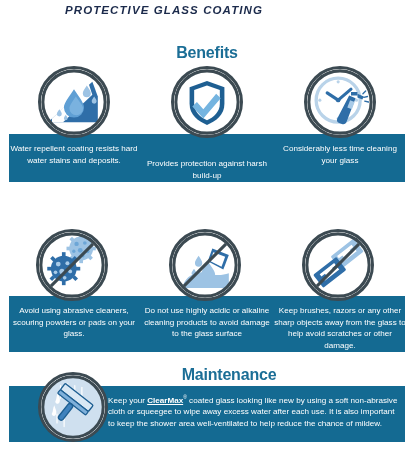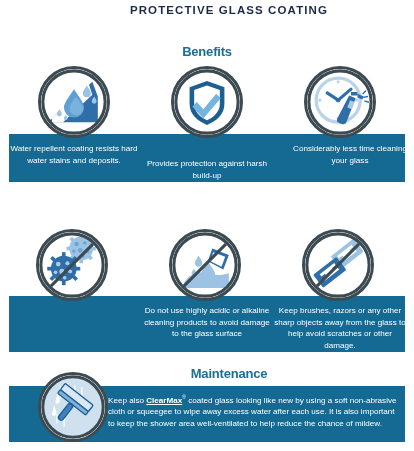--- a/index.html
+++ b/index.html
@@ -8,30 +8,31 @@
     background:#ffffff;
     font-family:"Liberation Sans", sans-serif;
     overflow:hidden;
     position:relative;
   }
   .page{position:relative;width:414px;height:451px;background:#fff;}
 
   
   .main-title{
     position:absolute;top:4px;left:0;width:328px;
-    text-align:right;
+    text-align:center;
     font-size:11.5px;font-weight:bold;
     letter-spacing:1.1px;
     color:#1b2a4b;
+    font-style:italic;
   }
 
   
   .section-heading{
     position:absolute;width:414px;text-align:center;
-    font-size:13px;font-weight:bold;color:#1b6e96;
+    font-size:16px;font-weight:bold;color:#1b6e96;
     letter-spacing:-0.2px;
   }
   #heading-benefits{top:44px;}
   #heading-precautions{top:203px;}
   #heading-maintenance{top:366px;left:60px;width:338px;}
 
   
   .band{
     position:absolute;left:9px;width:396px;
     background:#146a92;
@@ -45,21 +46,21 @@
     position:absolute;
     color:#ffffff;
     font-size:8.1px;
     line-height:11.6px;
     text-align:center;
     font-weight:normal;
   }
   .band-benefits-cap{top:143px;width:130px;}
   #cap-b1{left:9px;}
   #cap-b2{left:142px;margin-top:15px;}
-  #cap-b3{left:285px;}
+  #cap-b3{left:275px;}
 
   .band-prec-cap{top:305px;width:134px;}
   #cap-p1{left:7px;}
   #cap-p2{left:140px;}
   #cap-p3{left:273px;}
 
   #cap-maint{
     top:392px;left:108px;width:290px;
     text-align:left;
     font-size:8.1px;line-height:11.4px;
@@ -223,20 +224,21 @@
       </g>
       <g transform="rotate(-38 27 44)">
         <rect x="11" y="35" width="32" height="18" rx="1.5" fill="#2f6ea8"></rect>
         <path d="M17 39 h20 v3 h-5 v3 h5 v3 h-20 v-3 h5 v-3 h-5 Z" fill="#ffffff"></path>
       </g>
       <line x1="13" y1="59" x2="59" y2="13" stroke="#3c4a52" stroke-width="3.4"></line>
       <circle cx="36" cy="36" r="34" fill="none" stroke="#3c4a52" stroke-width="3.4"></circle>
     </svg>
   </div>
 
+  <div class="caption band-prec-cap" id="cap-p1">Avoid using abrasive cleaners, scouring powders or pads on your glass.</div>
   <div class="caption band-prec-cap" id="cap-p3">Keep brushes, razors or any other sharp objects away from the glass to help avoid scratches or other damage.</div>
   <div class="caption band-prec-cap" id="cap-p2">Do not use highly acidic or alkaline cleaning products to avoid damage to the glass surface</div>
 
   <div class="section-heading" id="heading-maintenance">Maintenance</div>
 
   <div class="band" id="band-maintenance"></div>
 
   <div class="badge" id="badge-m1">
     <svg viewBox="0 0 72 72">
       <circle cx="36" cy="36" r="34" fill="#cfe0ef"></circle>
@@ -253,16 +255,16 @@
       <g transform="rotate(38 36 34)">
         <rect x="14" y="20" width="40" height="9" rx="1.5" fill="#d9e8f4" stroke="#1e5f92" stroke-width="1.6"></rect>
         <rect x="14" y="29" width="40" height="5" rx="1" fill="#7fb0da" stroke="#1e5f92" stroke-width="1.4"></rect>
         <rect x="31" y="34" width="6" height="22" rx="3" fill="#3f82bd" stroke="#1e5f92" stroke-width="1.6"></rect>
       </g>
       <circle cx="36" cy="36" r="34" fill="none" stroke="#3c4a52" stroke-width="3.4"></circle>
     </svg>
   </div>
 
   <div class="caption" id="cap-maint">
-    <span>Keep also </span><b>ClearMax</b><sup>®</sup><span> coated glass looking like new by using a soft non-abrasive cloth or squeegee to wipe away excess water after each use. It is also important to keep the shower area well-ventilated to help reduce the chance of mildew.</span>
+    <span>Keep your </span><b>ClearMax</b><sup>®</sup><span> coated glass looking like new by using a soft non-abrasive cloth or squeegee to wipe away excess water after each use. It is also important to keep the shower area well-ventilated to help reduce the chance of mildew.</span>
   </div>
 
 </div>
 
 </body></html>

